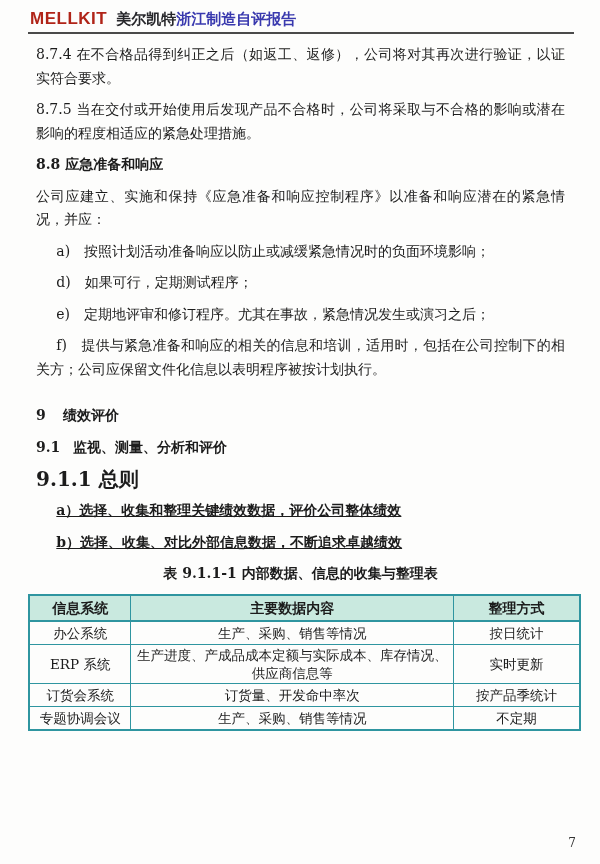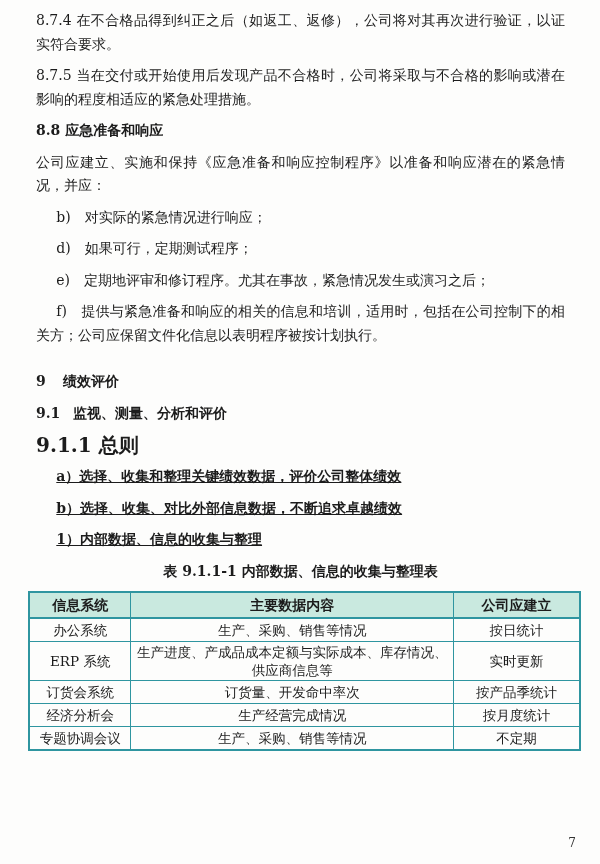--- a/index.html
+++ b/index.html
@@ -80,77 +80,75 @@
     bottom: 14px;
     font-size: 12px;
     color: #333;
   }
 </style>
 </head>
 <body>
 
 <div class="page">
 
+  <div class="header">
+    <span class="logo">MELLKIT</span>
+    <span class="brand">美尔凯特</span><span class="rtitle">浙江制造自评报告</span>
+  </div>
 
   <div class="content">
     <p class="body-p">8.7.4 在不合格品得到纠正之后（如返工、返修），公司将对其再次进行验证，以证实符合要求。</p>
     <p class="body-p">8.7.5 当在交付或开始使用后发现产品不合格时，公司将采取与不合格的影响或潜在影响的程度相适应的紧急处理措施。</p>
     <p class="h-bold">8.8 应急准备和响应</p>
     <p class="body-p">公司应建立、实施和保持《应急准备和响应控制程序》以准备和响应潜在的紧急情况，并应：</p>
 
-    <p class="list-p">b)　对实际的紧急情况进行响应；</p>
+    <p class="list-p">a)　按照计划活动准备响应以防止或减缓紧急情况时的负面环境影响；</p>
     <p class="list-p">d)　如果可行，定期测试程序；</p>
     <p class="list-p">e)　定期地评审和修订程序。尤其在事故，紧急情况发生或演习之后；</p>
     <p class="list-p">f)　提供与紧急准备和响应的相关的信息和培训，适用时，包括在公司控制下的相关方；公司应保留文件化信息以表明程序被按计划执行。</p>
 
     <p class="h9 gap-top"><span class="hnum w9">9</span><span>绩效评价</span></p>
     <p class="h9"><span class="hnum w91">9.1</span><span>监视、测量、分析和评价</span></p>
     <p class="h911">9.1.1 总则</p>
 
     <p class="sub-bold">a）选择、收集和整理关键绩效数据，评价公司整体绩效</p>
     <p class="sub-bold">b）选择、收集、对比外部信息数据，不断追求卓越绩效</p>
-    <p class="sub-bold">1）内部数据、信息的收集与整理</p>
 
     <p class="tcaption">表 9.1.1-1 内部数据、信息的收集与整理表</p>
 
     <table class="data">
       <colgroup>
           <col class="c1">
           <col class="c2">
           <col class="c3">
         </colgroup>
       <thead>
         <tr>
           <th>信息系统</th>
           <th>主要数据内容</th>
-          <th>公司应建立</th>
+          <th>整理方式</th>
         </tr>
       </thead>
       <tbody>
         <tr>
           <td>办公系统</td>
           <td>生产、采购、销售等情况</td>
           <td>按日统计</td>
         </tr>
         <tr>
           <td>ERP 系统</td>
           <td>生产进度、产成品成本定额与实际成本、库存情况、供应商信息等</td>
           <td>实时更新</td>
         </tr>
         <tr>
           <td>订货会系统</td>
           <td>订货量、开发命中率次</td>
           <td>按产品季统计</td>
         </tr>
         <tr>
-          <td>经济分析会</td>
-          <td>生产经营完成情况</td>
-          <td>按月度统计</td>
-        </tr>
-        <tr>
           <td>专题协调会议</td>
           <td>生产、采购、销售等情况</td>
           <td>不定期</td>
         </tr>
       </tbody>
     </table>
   </div>
 
   <div class="pagenum">7</div>
 </div>

